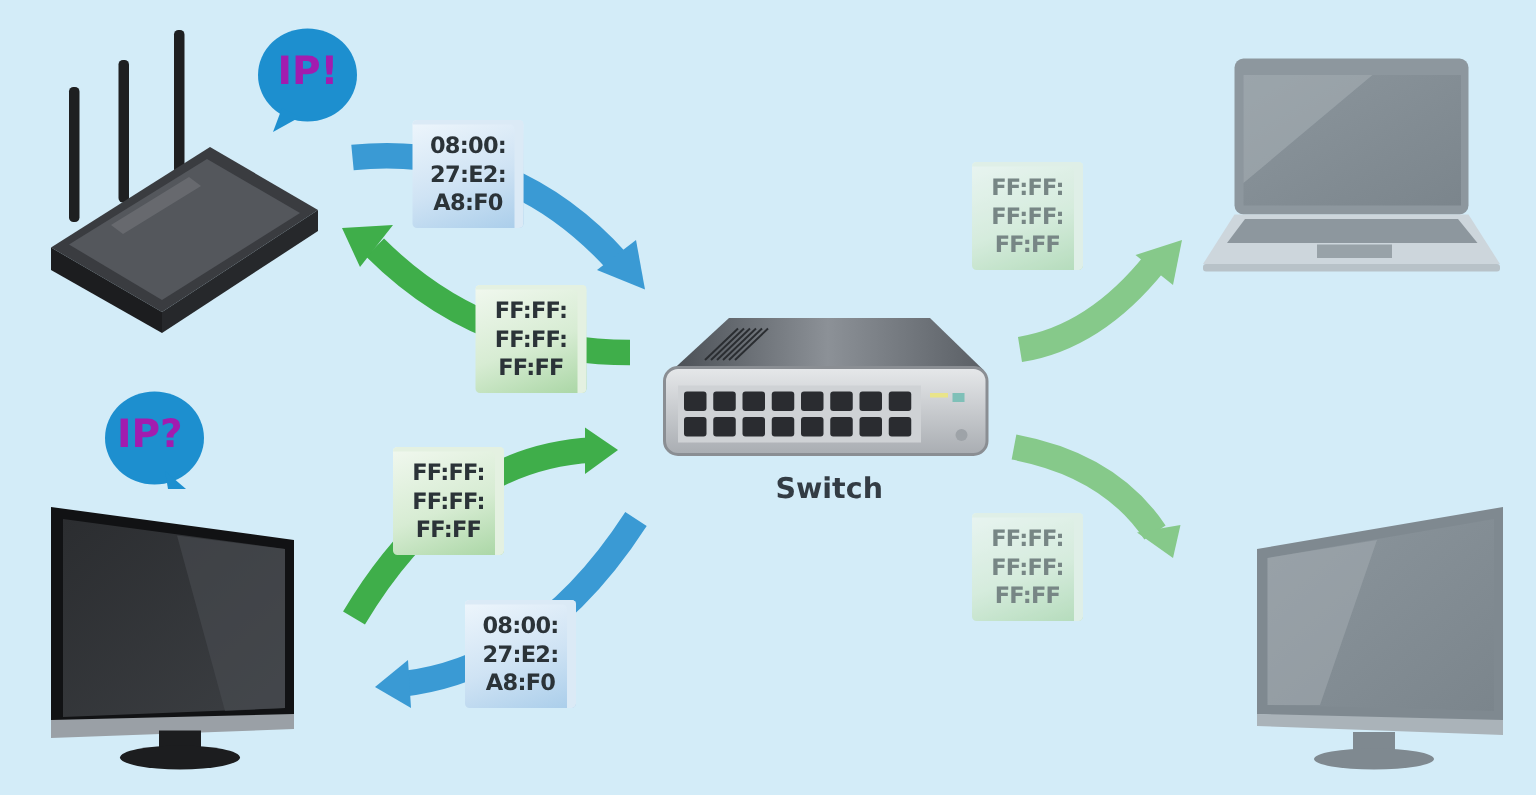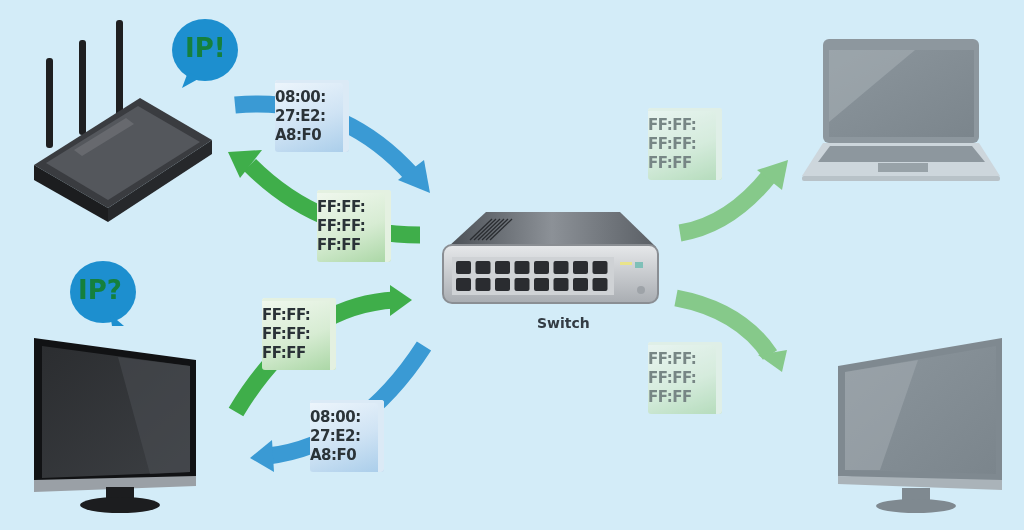--- a/index.html
+++ b/index.html
@@ -9,45 +9,44 @@
     font-family: "Liberation Sans", sans-serif;
     position: relative;
   }
   #stage { position: absolute; left: 0; top: 0; width: 1024px; height: 530px; }
   .pkt {
     position: absolute;
     width: 74px; height: 72px;
     border-radius: 3px;
     box-sizing: border-box;
     padding: 8px 0 0 0;
-    text-align: left;
+    text-align: center;
     font-family: "DejaVu Sans", sans-serif;
     font-weight: bold;
     font-size: 15px;
     line-height: 19px;
     letter-spacing: -0.5px;
     color: #2b3338;
   }
   .pkt.mac { background: linear-gradient(160deg, #eef6fc 0%, #cfe3f4 55%, #a9cdea 100%); box-shadow: -6px 3px 0 #dbeaf6 inset; }
   .pkt.bc  { background: linear-gradient(160deg, #f1f8ef 0%, #d7ecd3 55%, #a9d6a4 100%); box-shadow: -6px 3px 0 #e4f1e1 inset; }
   .pkt.faded { opacity: 0.72; color: #54605a; }
   .pkt span { display: block; }
   .bubble-text {
     position: absolute;
-    color: #15803d; font-weight: bold;
+    color: #a21caf; font-weight: bold;
     font-family: "DejaVu Sans", sans-serif;
     font-size: 26px;
   }
   .label {
     position: absolute;
     font-family: "DejaVu Sans", sans-serif;
     font-weight: bold;
-    font-size: 14px;
+    font-size: 19px;
     color: #333c44;
-    margin-left: 20px;
   }
 </style>
 </head>
 <body>
 
 <svg id="stage" viewBox="0 0 1024 530" xmlns="http://www.w3.org/2000/svg">
   <defs>
     <linearGradient id="swTop" x1="0" y1="0" x2="1" y2="0">
       <stop offset="0" stop-color="#4a4f55"></stop>
         <stop offset="0.5" stop-color="#8c9197"></stop>

